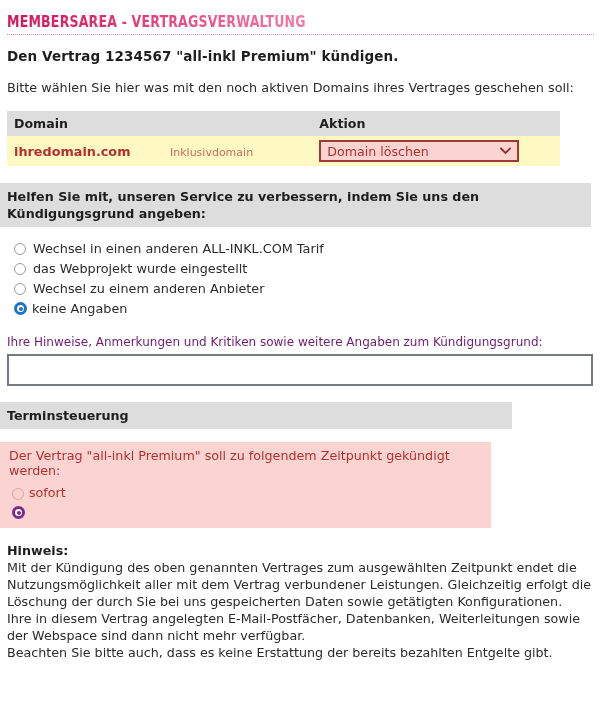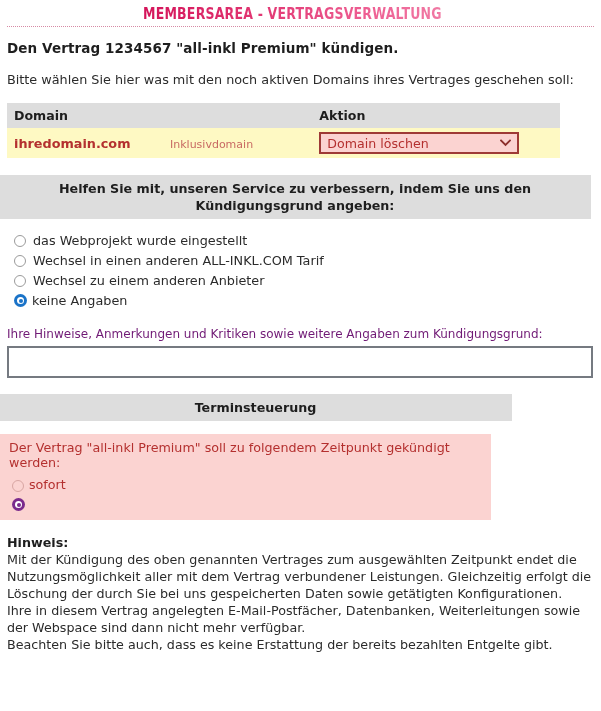--- a/index.html
+++ b/index.html
@@ -14,22 +14,21 @@
     font-size: 12.5px;
     color: #2b2b2b;
     overflow: hidden;
     position: relative;
   }
 
   .page { padding: 0 0 0 7px; }
 
   
   .page-header {
-    padding-top: 5px;
-    text-align: center;
+    padding-top: 13px;
   }
   .page-title {
     font-family: "DejaVu Sans Condensed", "Liberation Sans Narrow", "Liberation Sans", sans-serif;
     font-size: 15px;
     font-weight: bold;
     letter-spacing: 0.2px;
     text-transform: uppercase;
     background: linear-gradient(90deg, #d4145a 0%, #e0326f 35%, #ee5f93 75%, #f07aa4 100%);
     -webkit-background-clip: text;
     background-clip: text;
@@ -134,21 +133,20 @@
   .section-bar {
     background: #dddddd;
     font-weight: bold;
     font-size: 12.7px;
     color: #1e1e1e;
     padding: 5px 8px 5px 7px;
     line-height: 17px;
     margin-left: -7px;
     padding-left: 7px;
     box-sizing: border-box;
-    text-align: center;
   }
   .bar-reason { margin-top: 17px; width: 591px; }
   .bar-termin { margin-top: 16px; width: 512px; }
 
   
   .radio-list { margin-top: 13px; }
   .radio-row {
     display: flex;
     align-items: center;
     height: 17px;
@@ -323,25 +321,25 @@
       </tr>
     </tbody>
   </table>
 
 
   <div class="section-bar bar-reason">Helfen Sie mit, unseren Service zu verbessern, indem Sie uns den Kündigungsgrund angeben:</div>
 
   <div class="radio-list">
     <div class="radio-row">
       <span class="radio"></span>
-      <span class="label">das Webprojekt wurde eingestellt</span>
+      <span class="label">Wechsel in einen anderen ALL-INKL.COM Tarif</span>
     </div>
     <div class="radio-row">
       <span class="radio"></span>
-      <span class="label">Wechsel in einen anderen ALL-INKL.COM Tarif</span>
+      <span class="label">das Webprojekt wurde eingestellt</span>
     </div>
     <div class="radio-row">
       <span class="radio"></span>
       <span class="label">Wechsel zu einem anderen Anbieter</span>
     </div>
     <div class="radio-row selected">
       <span class="radio on-blue"></span>
       <span class="label">keine Angaben</span>
     </div>
   </div>

